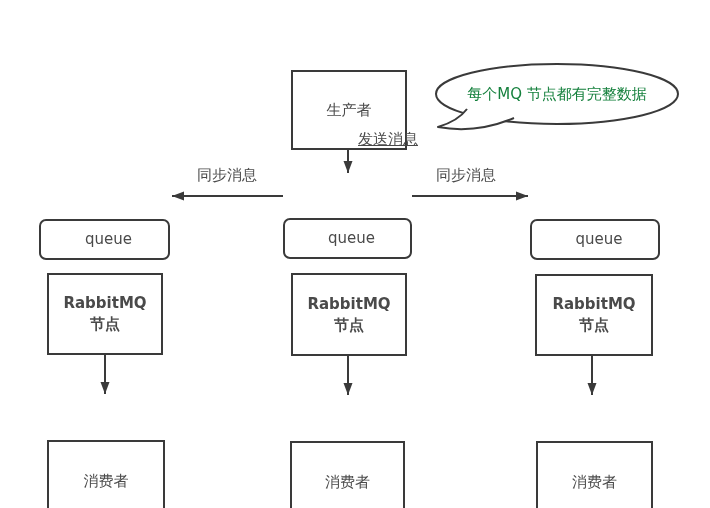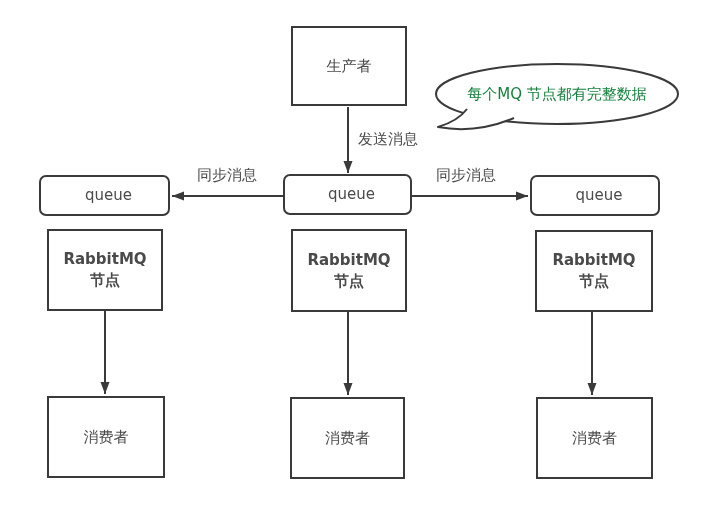--- a/index.html
+++ b/index.html
@@ -27,20 +27,21 @@
     box-sizing: border-box;
     border: 2px solid #3a3a3a;
     background: #ffffff;
     display: flex;
     align-items: center;
     justify-content: center;
     text-align: center;
     color: #4a4a4a;
     font-size: 15px;
     line-height: 1.4;
+    margin-top: 44px;
   }
   .rounded {
     border-radius: 7px;
     padding-left: 8px;
   }
   .multiline {
     white-space: pre-line;
     font-weight: bold;
   }
   .edge-label {
@@ -71,21 +72,21 @@
   .queue-right  { left: 530px; top: 175px; width: 130px; height: 41px; }
   
   .node-left   { left: 47px;  top: 229px; width: 116px; height: 82px; }
   .node-center { left: 291px; top: 229px; width: 116px; height: 83px; }
   .node-right  { left: 535px; top: 230px; width: 118px; height: 82px; }
   
   .consumer-left   { left: 47px;  top: 396px; width: 118px; height: 82px; }
   .consumer-center { left: 290px; top: 397px; width: 115px; height: 82px; }
   .consumer-right  { left: 536px; top: 397px; width: 117px; height: 82px; }
   
-  .send-label       { left: 358px; top: 130px; }
+  .send-label       { left: 358px; top: 130px; text-decoration: underline; }
   .sync-label-left  { left: 197px; top: 166px; }
   .sync-label-right { left: 436px; top: 166px; }
 </style>
 </head>
 <body>
 
 <div id="diagram">
 
   <svg id="arrow-layer" viewBox="0 0 710 508" xmlns="http://www.w3.org/2000/svg">
     <defs>

